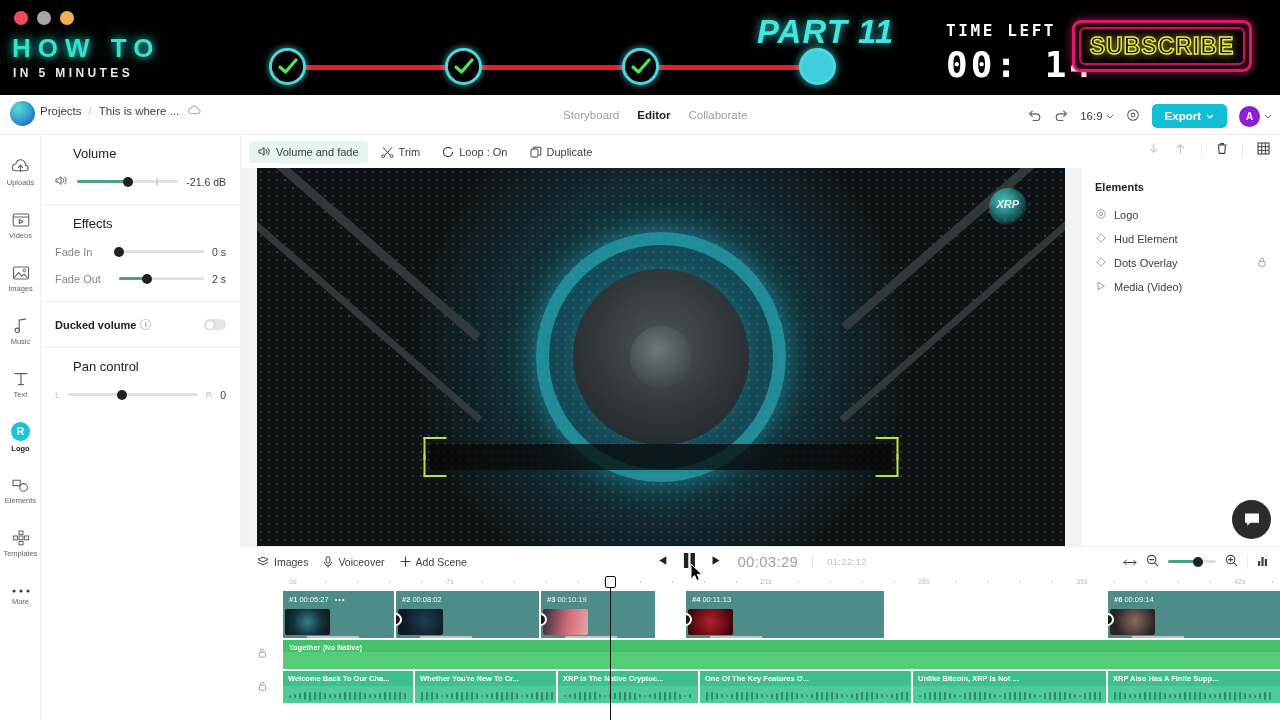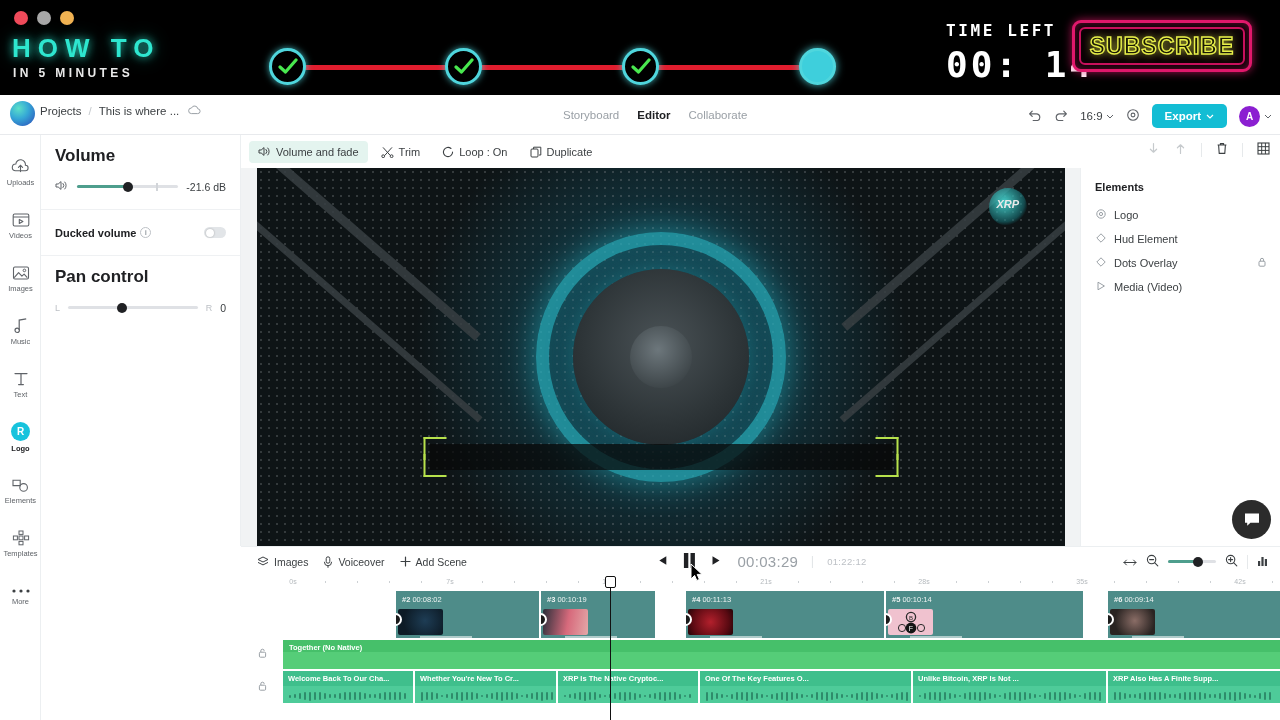--- a/index.html
+++ b/index.html
@@ -121,21 +121,21 @@
     width:19px; height:19px; border-radius:50%; background:#17c3dd; color:#fff;
     font-size:10px; font-weight:bold; display:flex; align-items:center; justify-content:center;
   }
 
   
   #props {
     position:absolute; left:41px; top:135px; width:200px; height:411px;
     background:#fff; border-right:1px solid #eceff1;
   }
   .psec { border-bottom:1px solid #eff1f3; padding:11px 14px 13px 14px; }
-  .psec h4 { font-size:17px; color:#202124; font-weight:bold; margin-bottom:11px; }
+  .psec h4 { font-size:13px; color:#202124; font-weight:normal; margin-bottom:11px;margin-left:18px; }
   .prow { display:flex; align-items:center; gap:8px; height:19px; }
   .prow .plabel { font-size:11px; color:#80868b; width:56px; }
   .prow .pval { font-size:10.5px; color:#3c4043; margin-left:auto; }
   .slider { position:relative; height:3px; background:#dfe1e5; border-radius:2px; flex:1; }
   .slider .fill { position:absolute; left:0; top:0; height:3px; background:#4e9e8d; border-radius:2px; }
   .slider .knob {
     position:absolute; top:-3.5px; width:10px; height:10px; border-radius:50%;
     background:#202124; transform:translateX(-5px); cursor:pointer;
   }
   .slider .tick { position:absolute; top:-2.5px; width:2px; height:8px; background:#d2d5d9; }
@@ -340,20 +340,21 @@
         </svg>
     </div>
     <div class="prog-node" style="left:360px;">
       <svg width="20" height="18" viewBox="0 0 20 18">
           <path d="M2 9 L7.5 14 L18 2" stroke="#49e84f" stroke-width="3.2" fill="none" stroke-linecap="round" stroke-linejoin="round"></path>
         </svg>
     </div>
     <div class="prog-node filled" style="left:537px;"></div>
   </div>
 
+  <div id="partlbl">PART 11</div>
   <div id="timeleft-label">TIME LEFT</div>
   <div id="timeleft-value">00: 14</div>
   <div id="subscribe">
     <div class="inner">
       <span class="txt">SUBSCRIBE</span>
     </div>
   </div>
 </div>
 
 <div id="app-header">
@@ -509,20 +510,39 @@
       </span>
       <div class="slider">
         <div class="fill" style="width:50%"></div>
         <div class="tick" style="left:78%"></div>
         <div class="knob" style="left:50%"></div>
       </div>
       <span class="pval">-21.6 dB</span>
     </div>
   </div>
 
+  <div class="psec">
+    <h4>Effects</h4>
+    <div class="prow" style="margin-bottom:8px">
+      <span class="plabel">Fade In</span>
+      <div class="slider">
+        <div class="fill" style="width:0%"></div>
+        <div class="knob" style="left:0%"></div>
+      </div>
+      <span class="pval">0 s</span>
+    </div>
+    <div class="prow">
+      <span class="plabel">Fade Out</span>
+      <div class="slider">
+        <div class="fill" style="width:33%"></div>
+        <div class="knob" style="left:33%"></div>
+      </div>
+      <span class="pval">2 s</span>
+    </div>
+  </div>
 
   <div class="psec" style="padding-top:13px;padding-bottom:13px">
     <div class="prow">
       <span style="font-size:11px;color:#202124;font-weight:bold;display:flex;align-items:flex-start;">
         <span>Ducked volume</span>
         <span class="info-ico">i</span>
       </span>
       <span class="toggle">
           <i></i>
         </span>
@@ -784,20 +804,29 @@
     <span class="rtick" style="left:737px"></span>
       <span class="rtick" style="left:769px"></span>
     <span class="rtick" style="left:831px"></span>
       <span class="rtick" style="left:863px"></span>
     <span class="rtick" style="left:895px"></span>
       <span class="rtick" style="left:927px"></span>
     <span class="rtick" style="left:989px"></span>
   </div>
 
   <div id="track-video">
+    <div class="clip" style="left:0px;width:113px;">
+      <div class="chead">
+        <b>#1</b>
+        <span>00:05:27</span>
+        <span class="cdots">•••</span>
+      </div>
+      <div class="thumb t1"></div>
+      <div class="clip-ul" style="left:24px;width:52px;"></div>
+    </div>
     <div class="clip" style="left:113px;width:145px;">
       <div class="chead">
         <b>#2</b>
         <span>00:08:02</span>
       </div>
       <div class="thumb t2"></div>
       <div class="clip-dot"></div>
       <div class="clip-ul" style="left:24px;width:52px;"></div>
     </div>
     <div class="clip" style="left:258px;width:116px;">
@@ -808,38 +837,20 @@
       <div class="thumb t3"></div>
       <div class="clip-dot"></div>
       <div class="clip-ul" style="left:24px;width:52px;"></div>
     </div>
     <div class="clip" style="left:403px;width:200px;">
       <div class="chead">
         <b>#4</b>
         <span>00:11:13</span>
       </div>
       <div class="thumb t4"></div>
-      <div class="clip-dot"></div>
-      <div class="clip-ul" style="left:24px;width:52px;"></div>
-    </div>
-    <div class="clip" style="left:603px;width:199px;">
-      <div class="chead">
-        <b>#5</b>
-        <span>00:10:14</span>
-      </div>
-      <div class="thumb t5">
-        <svg width="45" height="26" viewBox="0 0 45 26">
-            <circle cx="23" cy="8" r="4.6" fill="none" stroke="#2a2a2a" stroke-width="1.3"></circle>
-            <text x="23" y="11" font-size="6" fill="#2a2a2a" text-anchor="middle" font-family="Liberation Sans">B</text>
-            <circle cx="14" cy="19" r="3.6" fill="none" stroke="#2a2a2a" stroke-width="1"></circle>
-            <circle cx="23" cy="19" r="5.4" fill="#141414"></circle>
-            <text x="23" y="22" font-size="7" fill="#fff" text-anchor="middle" font-family="Liberation Sans">F</text>
-            <circle cx="33" cy="19" r="3.6" fill="none" stroke="#2a2a2a" stroke-width="1"></circle>
-          </svg>
-      </div>
       <div class="clip-dot"></div>
       <div class="clip-ul" style="left:24px;width:52px;"></div>
     </div>
     <div class="clip" style="left:802px;width:195px;border-right:none;margin-left:23px;">
       <div class="chead">
         <b>#6</b>
         <span>00:09:14</span>
       </div>
       <div class="thumb t6"></div>
       <div class="clip-dot"></div>

